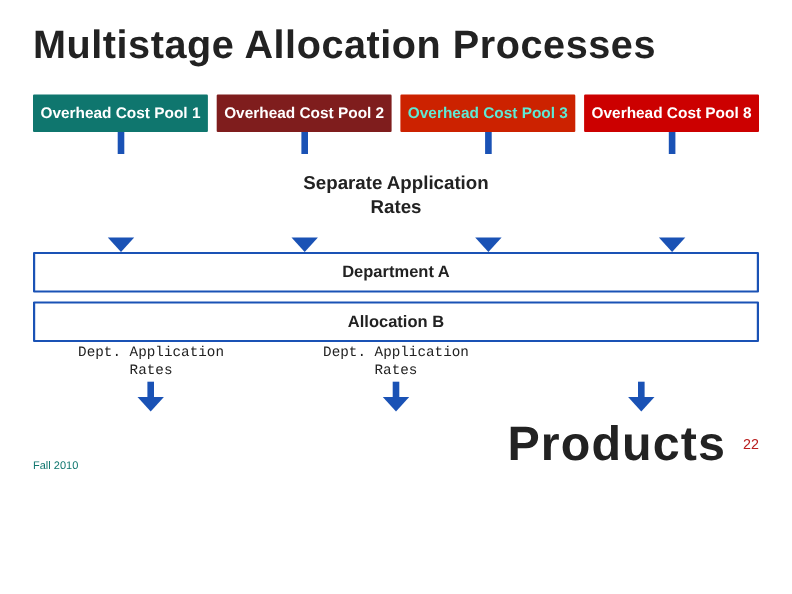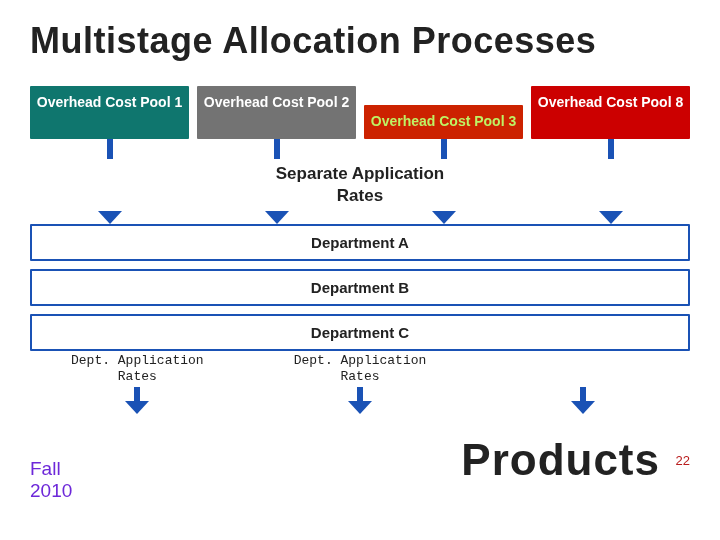--- a/index.html
+++ b/index.html
@@ -54,22 +54,22 @@
       flex: 1;
       padding: 8px 4px;
       text-align: center;
       font-weight: bold;
       font-size: 14px;
       line-height: 1.25;
       border-radius: 1px;
     }
 
     .row1 .box.red { background: #0f766e; color: #fff; }
-    .row1 .box.darkred { background: #737373; color: #fff; }
-    .row1 .box.midred { background: #cc2200; color: #bef264; margin-top: 19px; }
+    .row1 .box.darkred { background: #7f1d1d; color: #fff; }
+    .row1 .box.midred { background: #cc2200; color: #5eead4; }
     .row1 .box.brightred { background: #cc0000; color: #fff; }
 
     .arrows-row {
       display: flex;
       flex-direction: row;
       gap: 8px;
       align-items: flex-start;
     }
 
     .arrow-cell {
@@ -133,22 +133,22 @@
     }
 
     .bottom-area {
       display: flex;
       flex-direction: row;
       align-items: center;
       margin-top: 4px;
     }
 
     .fall-text {
-      font-size: 19px;
-      color: #6d28d9;
+      font-size: 10px;
+      color: #0f766e;
       flex: 0 0 70px;
       margin-top: 40px;
     }
 
     .products-text {
       flex: 1;
       text-align: right;
       font-size: 44px;
       font-weight: bold;
       color: #222;
@@ -173,21 +173,21 @@
 
   <div class="diagram">
 
     <div class="row1">
       <div class="box red">Overhead Cost Pool 1</div>
       <div class="box darkred">Overhead Cost Pool 2</div>
       <div class="box midred">Overhead Cost Pool 3</div>
       <div class="box brightred">Overhead Cost Pool 8</div>
     </div>
 
-    <div style="position:relative; display:flex; flex-direction:column; align-items:center; width:100%;">
+    <div style="position:relative; display:flex; flex-direction:column; align-items:center; width:100%;gap:12px;">
 
       <div class="arrows-row" style="gap:8px; width:100%; margin-top:0;">
         <div class="arrow-cell">
           <div class="v-stem" style="height:20px;"></div>
         </div>
         <div class="arrow-cell">
           <div class="v-stem" style="height:20px;"></div>
         </div>
         <div class="arrow-cell">
           <div class="v-stem" style="height:20px;"></div>
@@ -215,22 +215,21 @@
         </div>
         <div class="arrow-cell">
           <div class="v-head"></div>
         </div>
       </div>
     </div>
 
     <div style="display:flex; flex-direction:column; gap:8px; width:100%;">
 
       <div class="dept-box2" style="flex:1.5;">Department A</div>
-      <div class="dept-box2" style="flex:1.5;">Department B</div>
-      <div class="dept-box2" style="flex:1.5;">Department C</div>
+      <div class="dept-box2" style="flex:1.5;">Allocation B</div>
     </div>
 
     <div class="dept-rate-area">
 
       <div class="dept-rate-cell" style="flex:1.5;">
         <div class="dept-rate-text">Dept. Application<br>Rates</div>
         <div class="v-stem" style="height:14px; margin-top:2px;"></div>
         <div class="v-head"></div>
       </div>
 

